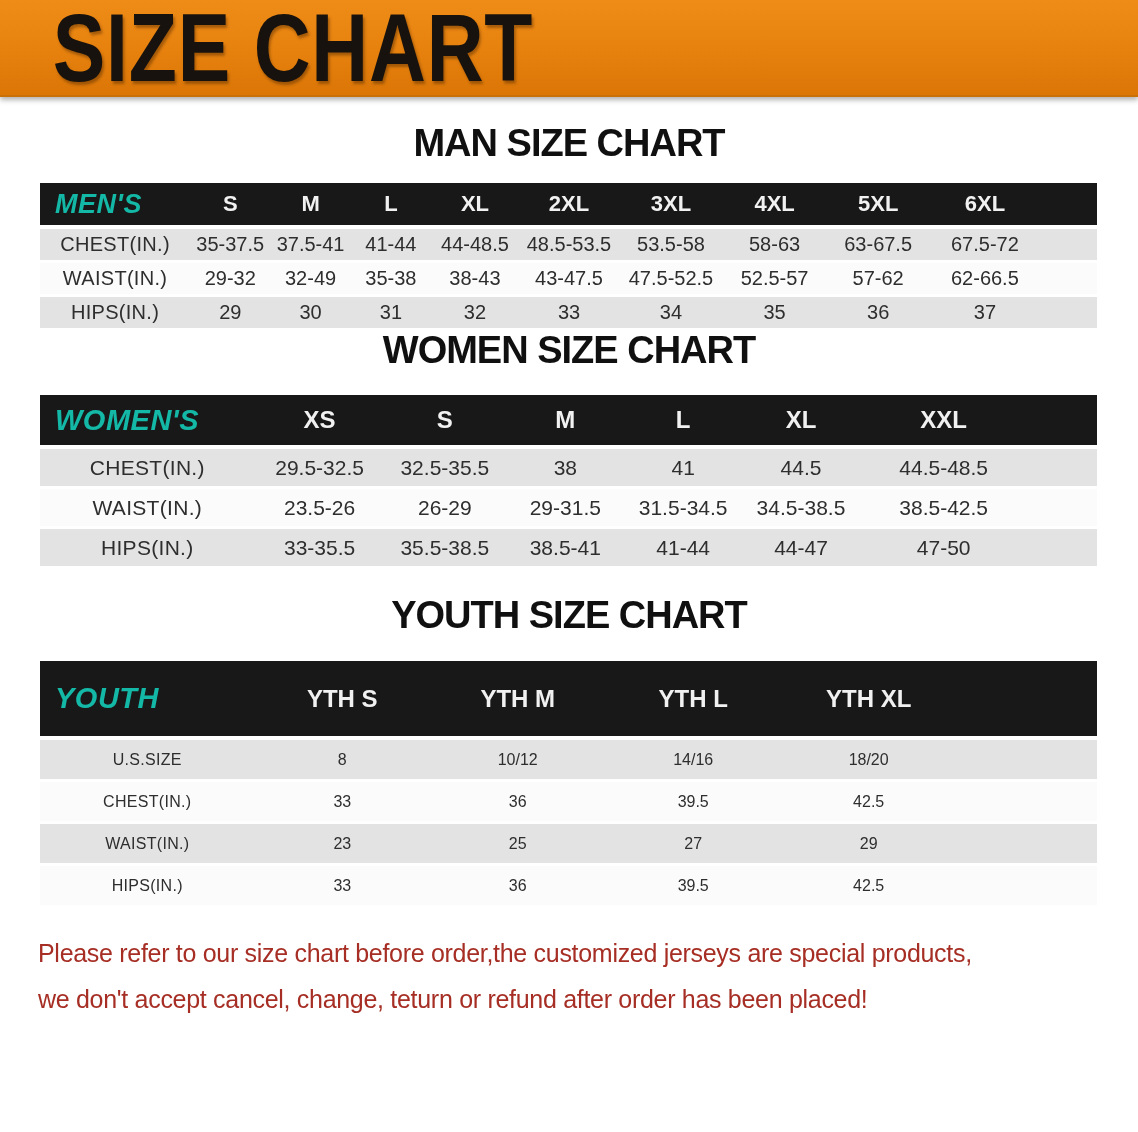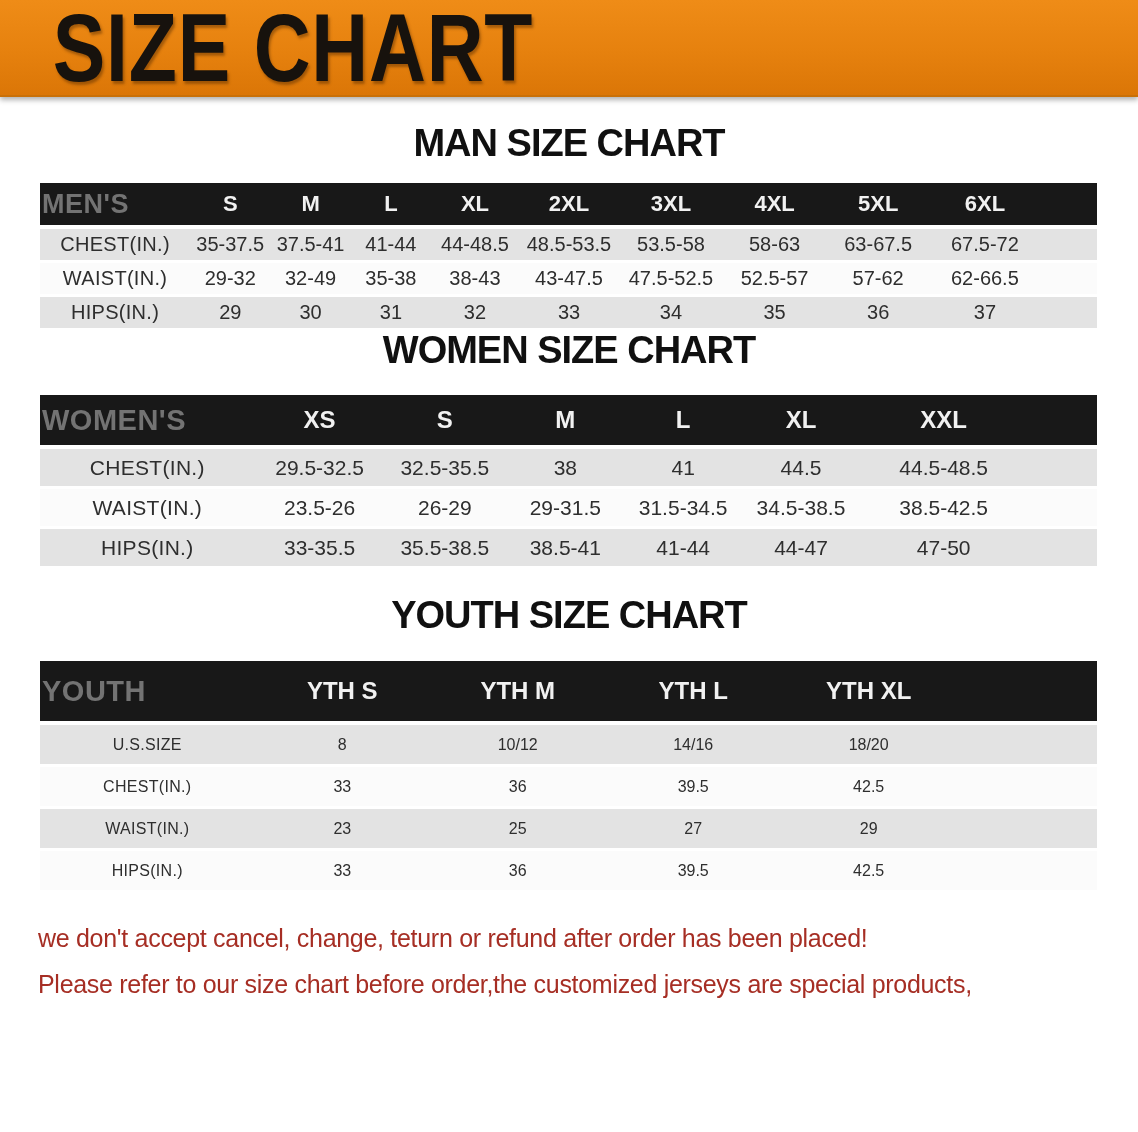--- a/index.html
+++ b/index.html
@@ -46,26 +46,26 @@
   .size-table th, .size-table td {
     text-align:center; vertical-align:middle;
     overflow:hidden; white-space:nowrap;
   }
   .head th {
     background:#181818; color:#f1f1f1;
     font-size:22px; font-weight:bold;
     border-bottom:4px solid #ffffff;
   }
   .head th.corner {
-    text-align:left; padding-left:2px;
-    font-size:27px; color:#737373; letter-spacing:.5px;
+    text-align:left; padding-left:15px;
+    font-size:27px; color:#14b8a6; letter-spacing:.5px;font-style:italic;
   }
   .t-men   .head th { height:46px; }
   .t-women .head th { height:54px; font-size:24px; }
-  .t-youth .head th { height:64px; font-size:24px; }
+  .t-youth .head th { height:79px; font-size:24px; }
   .t-women .head th.corner, .t-youth .head th.corner { font-size:29px; }
   .r td {
     font-size:20px; color:#2e2e2e;
     border-bottom:3px solid #ffffff;
   }
   .r.g td { background:#e3e3e3; }
   .r.w td { background:#fbfbfb; }
   .t-men   .r td { height:34px; }
   .t-women .r td { height:40px; font-size:21px; }
   .t-youth .r td { height:42px; font-size:16px; }
@@ -263,15 +263,15 @@
       <td>33</td>
       <td>36</td>
       <td>39.5</td>
       <td>42.5</td>
       <td></td>
     </tr>
   </tbody>
 </table>
 
 <div class="footer">
+  <div>Please refer to our size chart before order,the customized jerseys are special products,</div>
   <div>we don't accept cancel, change, teturn or refund after order has been placed!</div>
-  <div>Please refer to our size chart before order,the customized jerseys are special products,</div>
 </div>
 
 </body></html>

